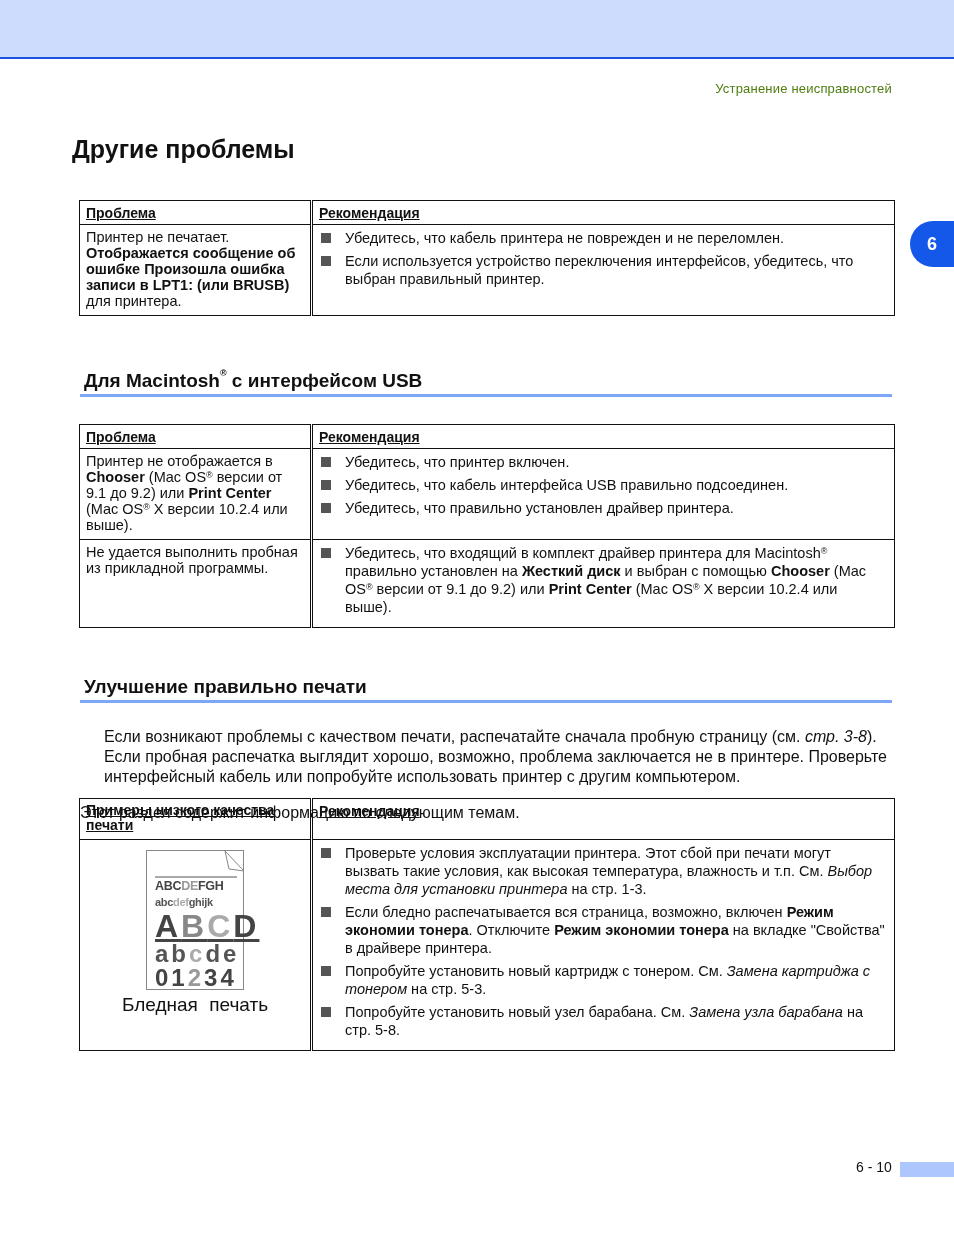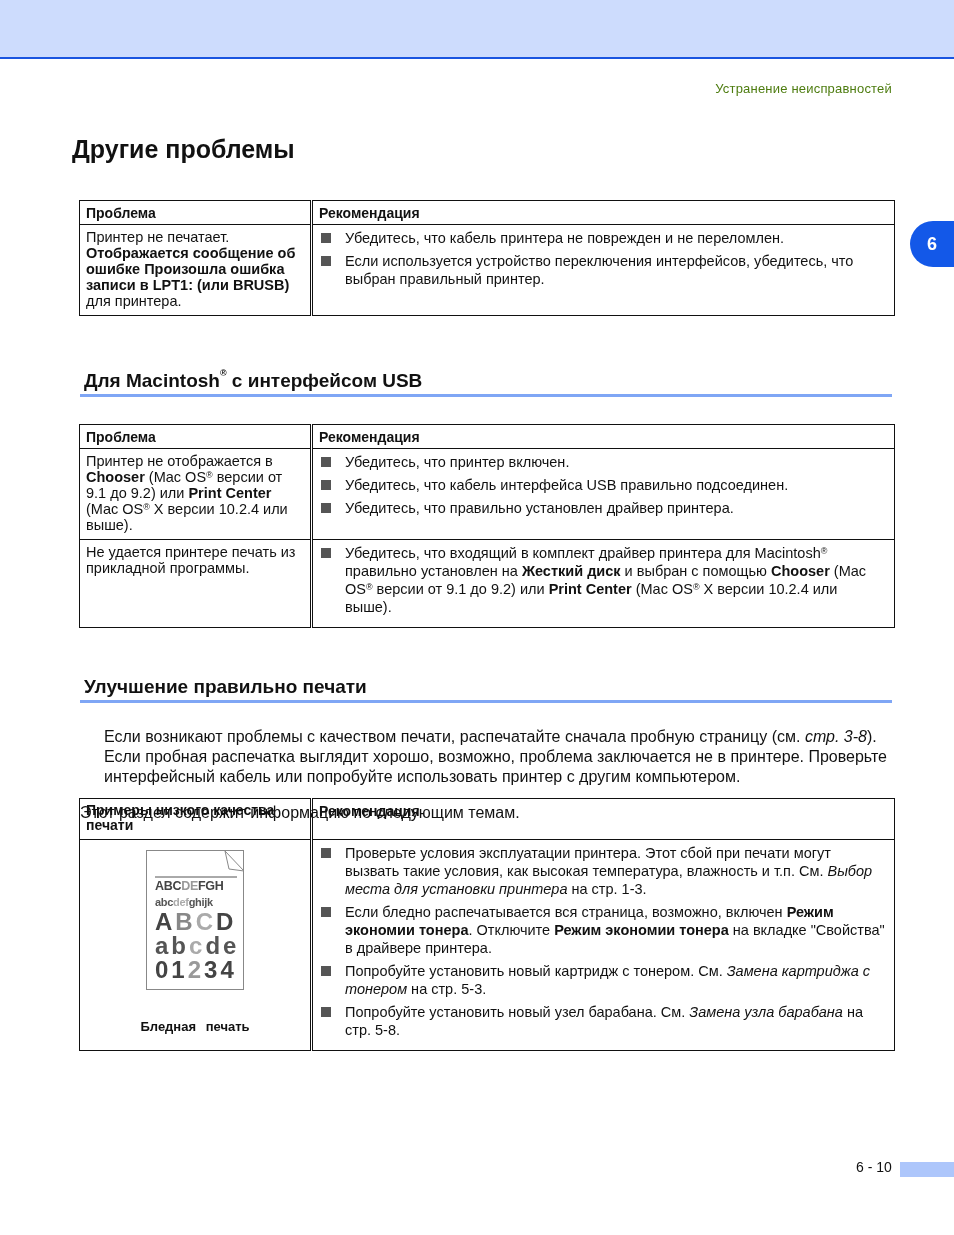--- a/index.html
+++ b/index.html
@@ -8,29 +8,29 @@
     font-family: "Liberation Sans", sans-serif; color: #111; overflow: hidden;
   }
   .top-band { position: absolute; left: 0; top: 0; width: 954px; height: 57px; background: #cddcfd; border-bottom: 2px solid #1a55e0; }
   .running-head { position: absolute; right: 62px; top: 81px; font-size: 13px; color: #4d7c0f; letter-spacing: 0.2px; }
   .page-title { position: absolute; left: 72px; top: 135px; font-size: 25px; font-weight: bold; margin: 0; }
   .chapter-tab { position: absolute; left: 910px; top: 221px; width: 44px; height: 46px; background: #1358e8; border-radius: 23px 0 0 23px; color: #fff; font-weight: bold; font-size: 18px; display: flex; align-items: center; justify-content: center; padding-right: 0; box-sizing: border-box; }
   .section-title { position: absolute; left: 80px; font-size: 19px; font-weight: bold; margin: 4px; }
   .section-rule { position: absolute; left: 80px; width: 812px; height: 3px; background: #7fa6f5; }
   table.grid { position: absolute; left: 79px; width: 816px; border-collapse: collapse; font-size: 14.5px; line-height: 16px; }
   table.grid td, table.grid th { border: 1px solid #111; vertical-align: top; text-align: left; padding: 4px 6px 6px 6px; }
-  table.grid th { font-weight: bold; font-size: 14px; padding: 4px 6px 3px 6px; }
+  table.grid th { font-weight: bold; font-size: 14px; padding: 4px 6px 3px 6px; text-decoration: underline; }
   table.grid .c1 { width: 218px; border-right: 3px double #111; }
   ul.recs { list-style: none; margin: 0; padding: 0; }
   ul.recs li { position: relative; padding-left: 26px; margin-bottom: 5px; line-height: 18px; font-size: 14.5px; }
   ul.recs li .bullet { position: absolute; left: 2px; top: 4px; width: 10px; height: 10px; background: #555; }
   .prose { position: absolute; left: 80px; width: 810px; font-size: 16px; line-height: 20px; margin: 0; }
   .sample-wrap { text-align: center; padding-top: 6px; }
   .sample-page { display: inline-block; width: 96px; height: 138px; border: 1px solid #888; position: relative; background:#fff; }
-  .sample-label { font-weight: bold; font-size: 13px; margin-top: 26px; word-spacing: 6px; }
+  .sample-label { font-weight: normal; font-size: 19px; margin-top: 4px; word-spacing: 6px; }
   .page-number { position: absolute; left: 856px; top: 1159px; font-size: 14px; font-weight: normal; }
   .page-bar { position: absolute; left: 900px; top: 1162px; width: 54px; height: 15px; background: #adc6fb; }
   sup.reg { font-size: 9px; vertical-align: top; position: relative; top: -2px; }
 </style>
 </head>
 <body>
 
 <div class="top-band"></div>
 <div class="running-head">Устранение неисправностей</div>
 <div class="chapter-tab">6</div>
@@ -68,21 +68,21 @@
     <td class="c1"><span>Принтер не отображается в </span><b>Chooser</b><span> (Mac OS</span><sup class="reg">®</sup><span> версии от 9.1 до 9.2) или </span><b>Print Center</b><span> (Mac OS</span><sup class="reg">®</sup><span> X версии 10.2.4 или выше).</span></td>
     <td>
       <ul class="recs">
         <li><span class="bullet"></span><span>Убедитесь, что принтер включен.</span></li>
         <li><span class="bullet"></span><span>Убедитесь, что кабель интерфейса USB правильно подсоединен.</span></li>
         <li><span class="bullet"></span><span>Убедитесь, что правильно установлен драйвер принтера.</span></li>
       </ul>
     </td>
   </tr>
   <tr style="height:80px;">
-    <td class="c1">Не удается принтере печать из прикладной программы.</td>
+    <td class="c1">Не удается выполнить пробная из прикладной программы.</td>
     <td>
       <ul class="recs">
         <li><span class="bullet"></span><span>Убедитесь, что входящий в комплект драйвер принтера для Macintosh</span><sup class="reg">®</sup><span> правильно установлен на </span><b>Жесткий диск</b><span> и выбран с помощью </span><b>Chooser</b><span> (Mac OS</span><sup class="reg">®</sup><span> версии от 9.1 до 9.2) или </span><b>Print Center</b><span> (Mac OS</span><sup class="reg">®</sup><span> X версии 10.2.4 или выше).</span></li>
       </ul>
     </td>
   </tr>
 </tbody>
   </table>
 
 <h2 class="section-title" style="top:672px;">Улучшение правильно печати</h2>
@@ -102,21 +102,21 @@
       <div class="sample-wrap">
         <div class="sample-page">
           <svg width="96" height="138" viewBox="0 0 96 138" style="position:absolute;left:0;top:0;">
             <polygon points="78,0 97,0 97,20" fill="#fff"></polygon>
             <path d="M78,0 L97,20 L82,18 Z" fill="#fff" stroke="#888" stroke-width="1"></path>
             <line x1="8" y1="26" x2="90" y2="26" stroke="#555" stroke-width="1"></line>
           </svg>
           <div style="position:absolute;left:8px;top:29px;width:84px;text-align:left;font-weight:bold;line-height:1;">
             <div style="font-size:12.5px;color:#444;letter-spacing:-0.3px;"><span>ABC</span><span style="color:#999;">DE</span><span>FGH</span></div>
             <div style="font-size:11px;color:#555;margin-top:4px;letter-spacing:-0.3px;"><span>abc</span><span style="color:#aaa;">def</span><span>ghijk</span></div>
-            <div style="font-size:24px;color:#444;margin-top:2px;letter-spacing:3px;"><span>A</span><span style="color:#888;">B</span><span style="color:#aaa;">C</span><span>D</span></div>
+            <div style="font-size:32px;color:#444;margin-top:2px;letter-spacing:3px;text-decoration:underline;"><span>A</span><span style="color:#888;">B</span><span style="color:#aaa;">C</span><span>D</span></div>
             <div style="font-size:24px;color:#555;margin-top:0px;letter-spacing:3px;"><span>ab</span><span style="color:#aaa;">c</span><span>de</span></div>
             <div style="font-size:24px;color:#444;margin-top:0px;letter-spacing:3px;"><span>01</span><span style="color:#999;">2</span><span>34</span></div>
           </div>
         </div>
         <div class="sample-label">Бледная печать</div>
       </div>
     </td>
     <td>
       <ul class="recs">
         <li><span class="bullet"></span><span>Проверьте условия эксплуатации принтера. Этот сбой при печати могут вызвать такие условия, как высокая температура, влажность и т.п. См. </span><i>Выбор места для установки принтера</i><span> на стр. 1-3.</span></li>

